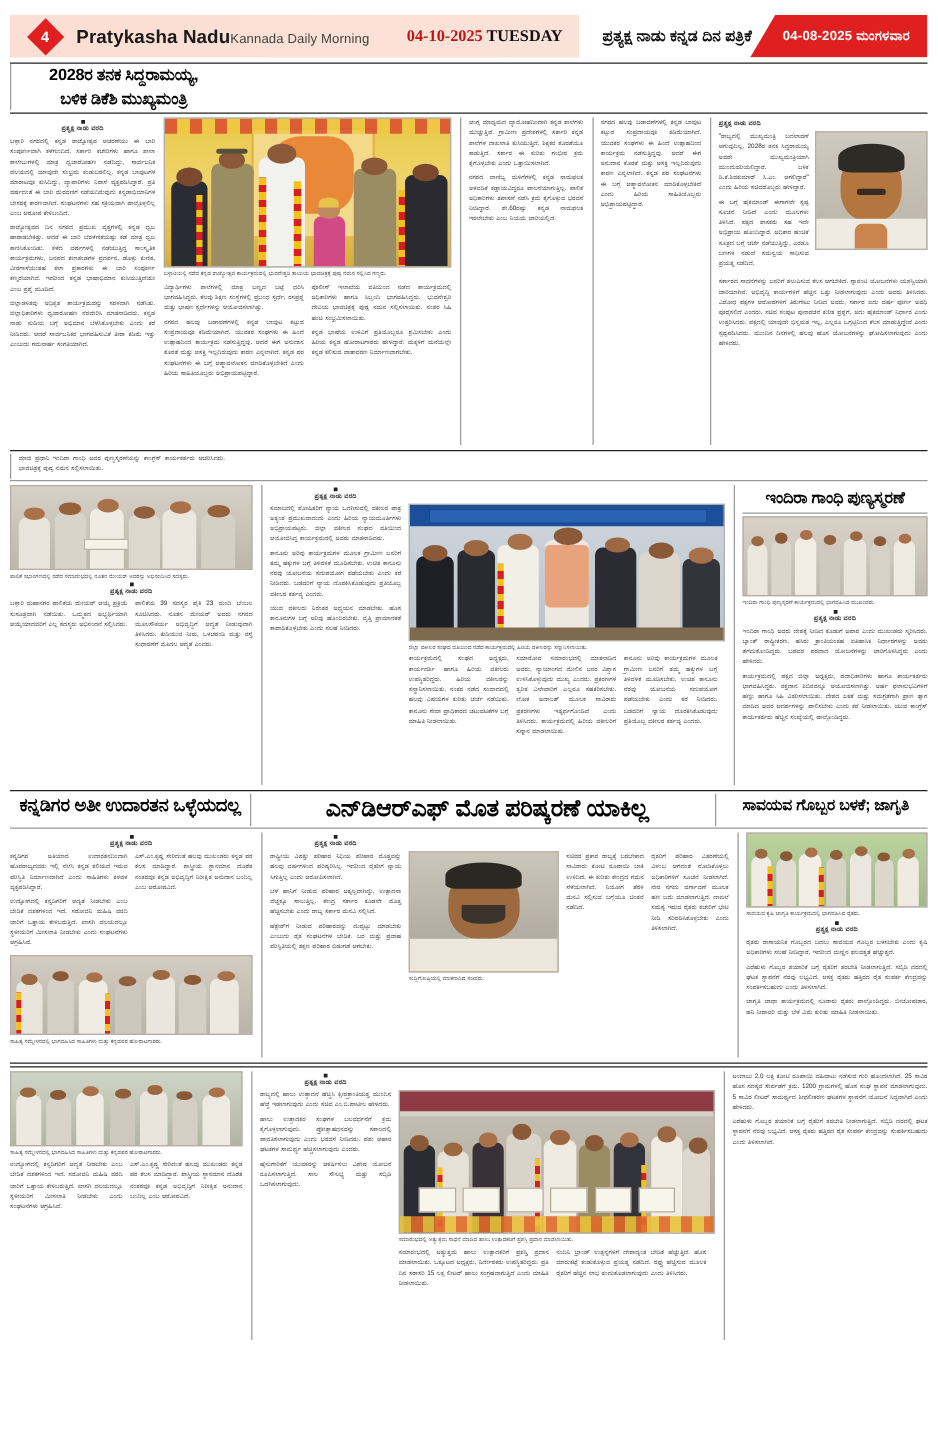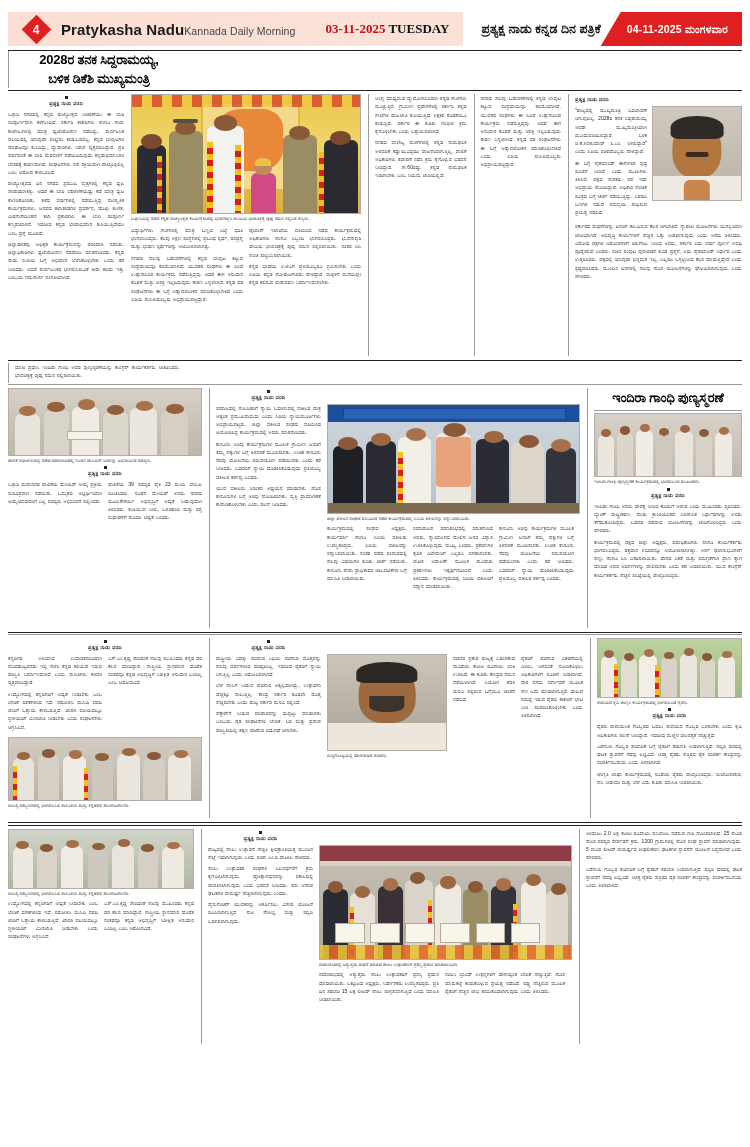--- a/index.html
+++ b/index.html
@@ -56,24 +56,24 @@
 <div class="page">
 
   <div class="masthead">
     <div class="diamond">
       <span>4</span>
     </div>
     <div class="brand">
       <span>Pratykasha Nadu</span><span class="brand-sub">Kannada Daily Morning</span>
     </div>
     <div class="mast-date">
-      <span>03-11-2025</span><b class="day">TUESDAY</b>
+      <span>04-10-2025</span><b class="day">TUESDAY</b>
     </div>
     <div class="mast-kan">ಪ್ರತ್ಯಕ್ಷ ನಾಡು ಕನ್ನಡ ದಿನ ಪತ್ರಿಕೆ</div>
-    <div class="mast-ribbon">04-11-2025 ಮಂಗಳವಾರ</div>
+    <div class="mast-ribbon">04-08-2025 ಮಂಗಳವಾರ</div>
   </div>
 
   <div class="rule"></div>
 
   <div style="display:flex;align-items:stretch;">
     <div class="vline" style="width:168px;padding-left:6px;display:flex;flex-direction:column;justify-content:center;">
       <div class="hl hl-right">2028ರ ತನಕ ಸಿದ್ದರಾಮಯ್ಯ,</div>
       <div class="hl hl-right">ಬಳಿಕ ಡಿಕೆಶಿ ಮುಖ್ಯಮಂತ್ರಿ</div>
     </div>
   </div>
@@ -290,20 +290,31 @@
       </div>
       <div class="col">
         <p>ಇಂದಿರಾ ಗಾಂಧಿ ಅವರು ದೇಶಕ್ಕೆ ನೀಡಿದ ಕೊಡುಗೆ ಅಪಾರ ಎಂದು ಮುಖಂಡರು ಸ್ಮರಿಸಿದರು. ಬ್ಯಾಂಕ್ ರಾಷ್ಟ್ರೀಕರಣ, ಹಸಿರು ಕ್ರಾಂತಿಯಂತಹ ಐತಿಹಾಸಿಕ ನಿರ್ಧಾರಗಳನ್ನು ಅವರು ತೆಗೆದುಕೊಂಡಿದ್ದರು. ಬಡವರ ಪರವಾದ ಯೋಜನೆಗಳನ್ನು ಜಾರಿಗೊಳಿಸಿದ್ದರು ಎಂದು ಹೇಳಿದರು.</p>
         <p>ಕಾರ್ಯಕ್ರಮದಲ್ಲಿ ಪಕ್ಷದ ಜಿಲ್ಲಾ ಅಧ್ಯಕ್ಷರು, ಪದಾಧಿಕಾರಿಗಳು ಹಾಗೂ ಕಾರ್ಯಕರ್ತರು ಭಾಗವಹಿಸಿದ್ದರು. ರಕ್ತದಾನ ಶಿಬಿರವನ್ನೂ ಆಯೋಜಿಸಲಾಗಿತ್ತು. ಅರ್ಹ ಫಲಾನುಭವಿಗಳಿಗೆ ಹಣ್ಣು ಹಾಗೂ ಸಿಹಿ ವಿತರಿಸಲಾಯಿತು. ದೇಶದ ಏಕತೆ ಮತ್ತು ಸಮಗ್ರತೆಗಾಗಿ ಪ್ರಾಣ ತ್ಯಾಗ ಮಾಡಿದ ಅವರ ಆದರ್ಶಗಳನ್ನು ಪಾಲಿಸಬೇಕು ಎಂದು ಕರೆ ನೀಡಲಾಯಿತು. ಯುವ ಕಾಂಗ್ರೆಸ್ ಕಾರ್ಯಕರ್ತರು ಹೆಚ್ಚಿನ ಸಂಖ್ಯೆಯಲ್ಲಿ ಪಾಲ್ಗೊಂಡಿದ್ದರು.</p>
       </div>
     </div>
   </div>
 
   <div class="rule" style="margin-top:4px;"></div>
 
+  <div style="display:flex;align-items:stretch;margin-top:2px;">
+    <div style="width:195px;">
+      <div class="hl hl-3">ಕನ್ನಡಿಗರ ಅತೀ ಉದಾರತನ ಒಳ್ಳೆಯದಲ್ಲ</div>
+    </div>
+    <div class="vline" style="width:370px;padding-left:6px;">
+      <div class="hl hl-2">ಎನ್‌ಡಿಆರ್‌ಎಫ್ ಮೊತ ಪರಿಷ್ಕರಣೆ ಯಾಕಿಲ್ಲ</div>
+    </div>
+    <div class="vline" style="width:165px;padding-left:6px;">
+      <div class="hl hl-4" style="font-size:12.5px;">ಸಾವಯವ ಗೊಬ್ಬರ ಬಳಕೆ; ಜಾಗೃತಿ</div>
+    </div>
+  </div>
   <div class="rule-thin" style="margin-top:1px;"></div>
 
   <div class="row" style="margin-top:3px;height:180px;">
 
     <div style="width:195px;">
       <div class="byline">
         <i class="dot"></i>
         <span>ಪ್ರತ್ಯಕ್ಷ ನಾಡು ವರದಿ</span>
       </div>
       <div class="row" style="gap:6px;">

